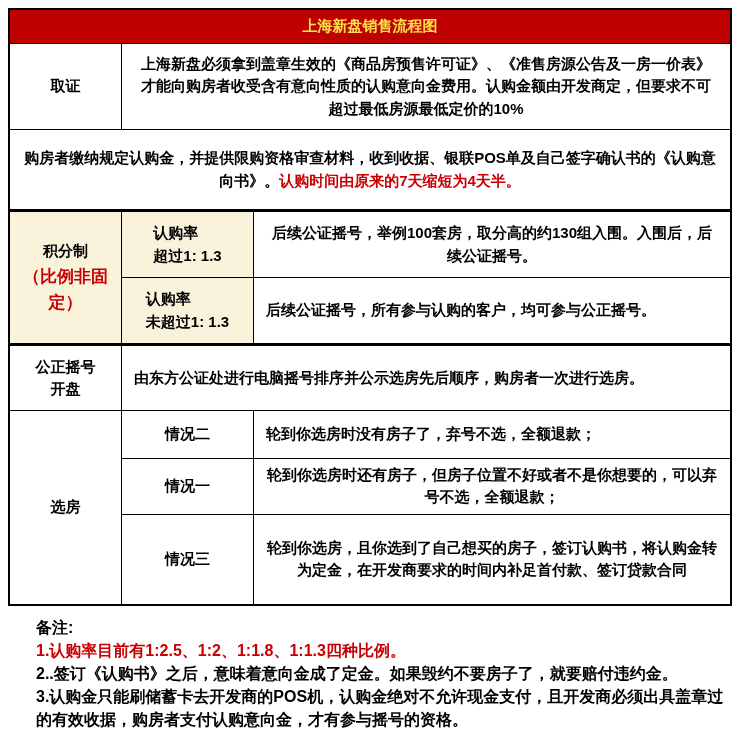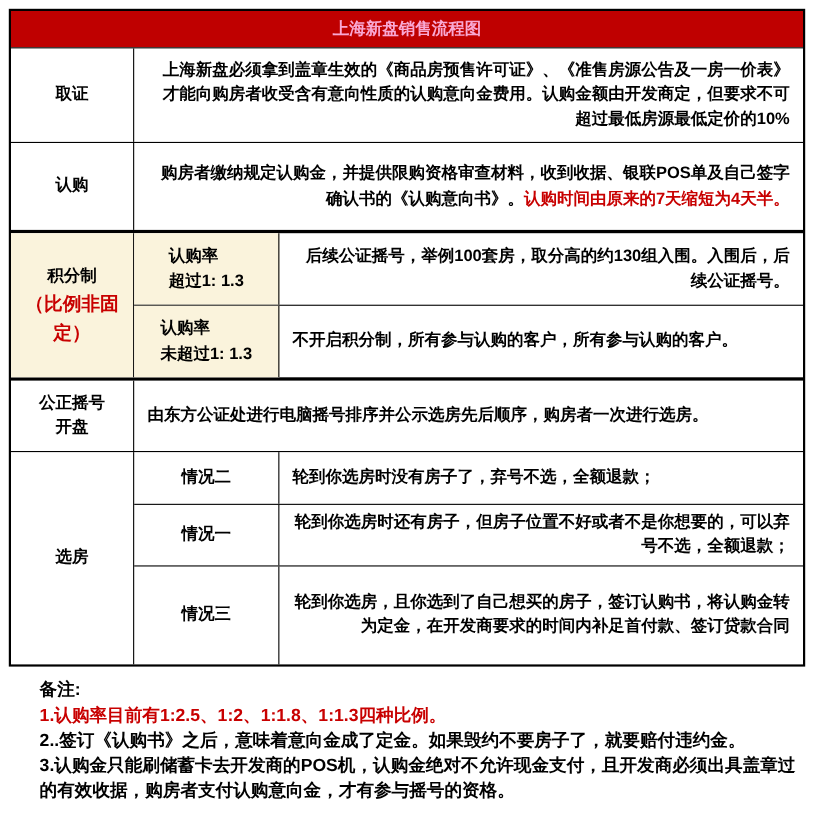--- a/index.html
+++ b/index.html
@@ -22,21 +22,21 @@
   }
   .flow-table {
     border: 2px solid var(--border);
     width: 100%;
     font-weight: bold;
     font-size: 15px;
     color: #000;
   }
   .title-bar {
     background: var(--header-bg);
-    color: #f9a8d4;
+    color: #fde047;
     text-align: center;
     font-size: 15px;
     font-weight: bold;
     padding: 7px 4px;
   }
   .row {
     display: flex;
     border-top: 1px solid var(--border);
     align-items: stretch;
   }
@@ -77,21 +77,21 @@
     justify-content: center;
     padding: 10px 4px;
     line-height: 1.5;
   }
   .desc-cell {
     flex: 1;
     display: flex;
     align-items: center;
     padding: 7px 12px;
     line-height: 1.5;
-    text-align: right;
+    text-align: center;
   }
   .desc-cell p { margin: 0; display: inline; }
   .cream { background: var(--cream-bg); }
   .red { color: var(--red-text); }
   .label-note { font-size: 17px; margin-top: 2px; }
   .prewrap { white-space: pre-line; }
   .min-r1 { min-height: 86px; }
   .min-r2 { min-height: 80px; }
   .min-s1 { min-height: 62px; }
   .min-s2 { min-height: 52px; }
@@ -117,21 +117,20 @@
   <div class="flow-table">
 
     <div class="title-bar">上海新盘销售流程图</div>
 
     <div class="row min-r1">
       <div class="label-cell">取证</div>
       <div class="desc-cell">上海新盘必须拿到盖章生效的《商品房预售许可证》、《准售房源公告及一房一价表》才能向购房者收受含有意向性质的认购意向金费用。认购金额由开发商定，但要求不可超过最低房源最低定价的10%</div>
     </div>
 
     <div class="row min-r2">
-      <div class="label-cell">认购</div>
       <div class="desc-cell">
         <p>
           <span>购房者缴纳规定认购金，并提供限购资格审查材料，收到收据、银联POS单及自己签字确认书的《认购意向书》。</span><span class="red">认购时间由原来的7天缩短为4天半。</span>
         </p>
       </div>
     </div>
 
     <div class="row thick">
       <div class="label-cell cream">
         <span>积分制</span>
@@ -139,21 +138,21 @@
       </div>
       <div class="subrows">
         <div class="subrow min-s1">
           <div class="cond-cell cream prewrap">认购率
 超过1: 1.3</div>
           <div class="desc-cell">后续公证摇号，举例100套房，取分高的约130组入围。入围后，后续公证摇号。</div>
         </div>
         <div class="subrow min-s2">
           <div class="cond-cell cream prewrap">认购率
 未超过1: 1.3</div>
-          <div class="desc-cell">不开启积分制，所有参与认购的客户，所有参与认购的客户。</div>
+          <div class="desc-cell">后续公证摇号，所有参与认购的客户，均可参与公正摇号。</div>
         </div>
       </div>
     </div>
 
     <div class="row min-r4">
       <div class="label-cell prewrap">公正摇号
 开盘</div>
       <div class="desc-cell">由东方公证处进行电脑摇号排序并公示选房先后顺序，购房者一次进行选房。</div>
     </div>
 

